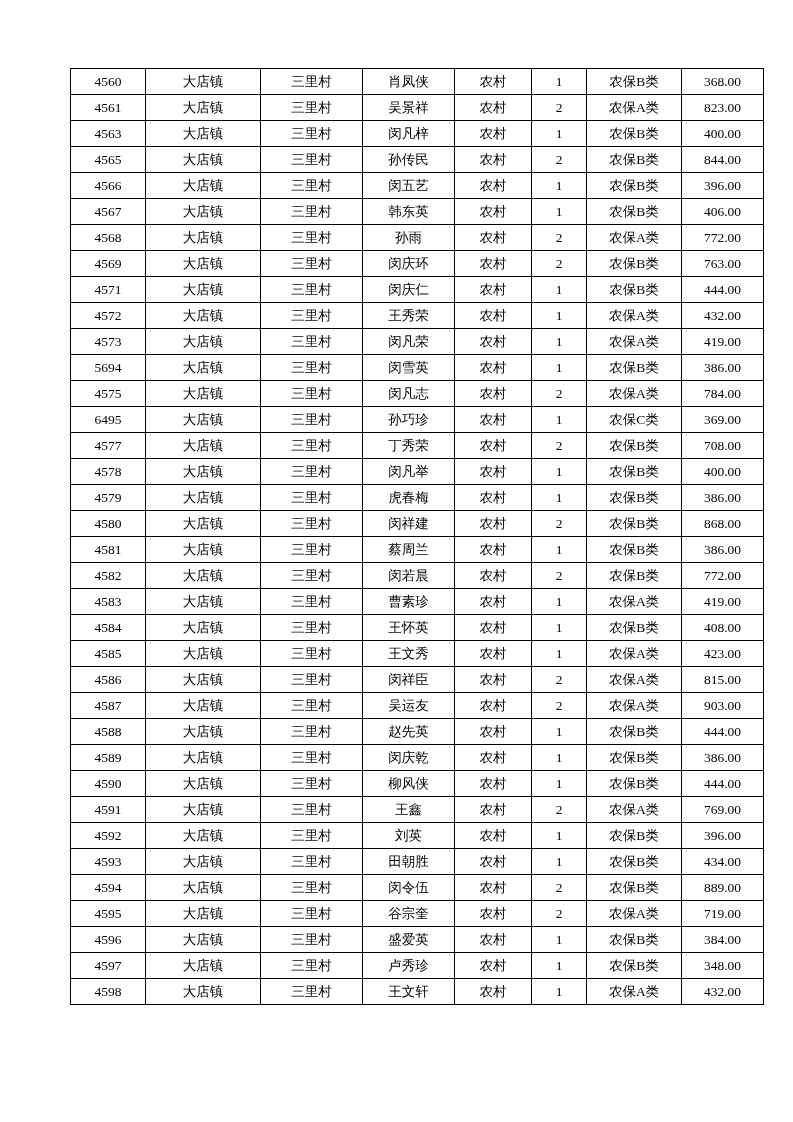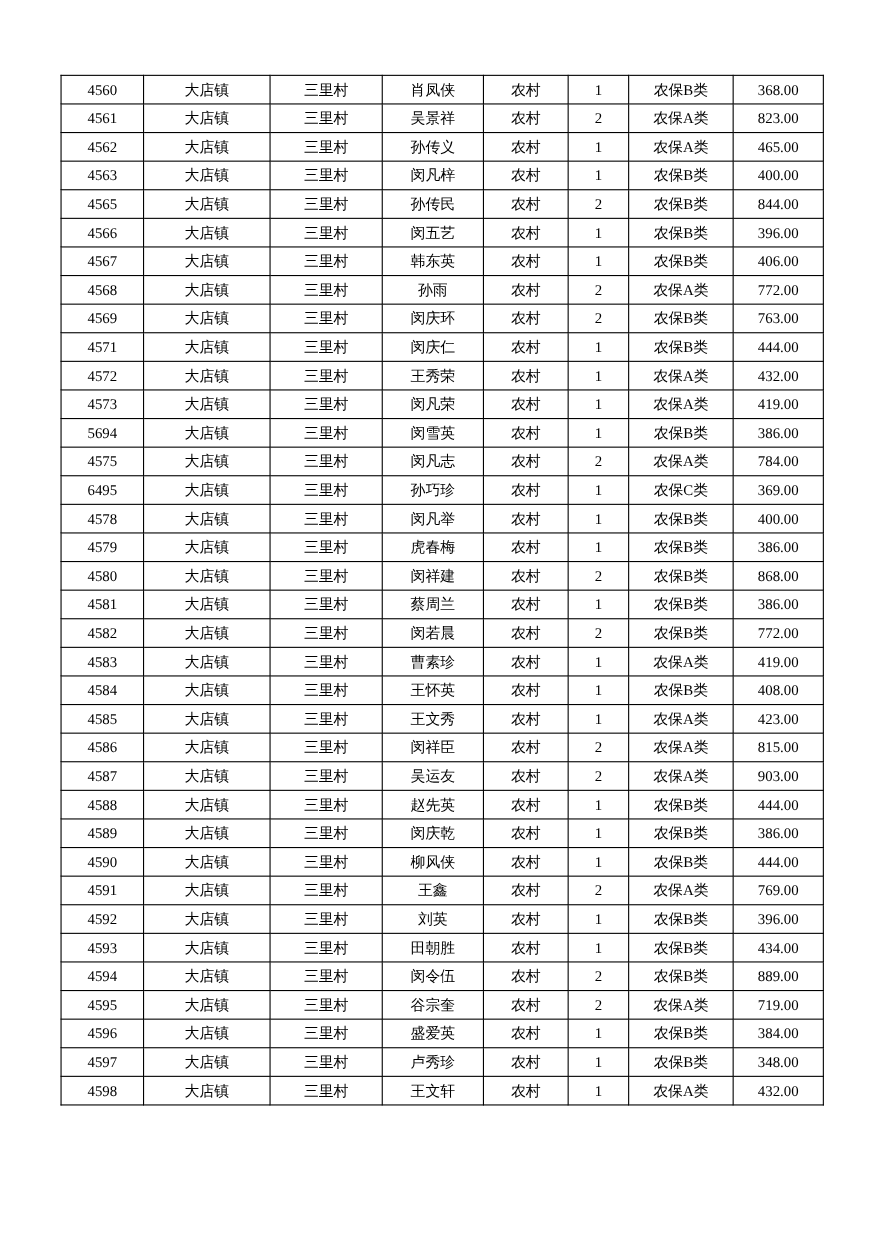--- a/index.html
+++ b/index.html
@@ -11,21 +11,21 @@
     width: 793px;
     height: 1122px;
     font-family: "Liberation Serif", "DejaVu Serif", serif;
     color: #000000;
   }
   .page {
     position: relative;
     width: 793px;
     height: 1122px;
     box-sizing: border-box;
-    padding: 68px 70px 0 55px;
+    padding: 68px 70px 0 70px;
   }
   table.data-table {
     border-collapse: collapse;
     table-layout: fixed;
     width: 653px;
     margin: 0;
   }
   table.data-table td {
     border: 1px solid #000000;
     height: 25px;
@@ -66,30 +66,20 @@
           <td class="col-id">4561</td>
           <td class="col-town">大店镇</td>
           <td class="col-village">三里村</td>
           <td class="col-name">吴景祥</td>
           <td class="col-type">农村</td>
           <td class="col-count">2</td>
           <td class="col-cat">农保A类</td>
           <td class="col-amount">823.00</td>
         </tr>
         <tr>
-          <td class="col-id">4562</td>
-          <td class="col-town">大店镇</td>
-          <td class="col-village">三里村</td>
-          <td class="col-name">孙传义</td>
-          <td class="col-type">农村</td>
-          <td class="col-count">1</td>
-          <td class="col-cat">农保A类</td>
-          <td class="col-amount">465.00</td>
-        </tr>
-        <tr>
           <td class="col-id">4563</td>
           <td class="col-town">大店镇</td>
           <td class="col-village">三里村</td>
           <td class="col-name">闵凡梓</td>
           <td class="col-type">农村</td>
           <td class="col-count">1</td>
           <td class="col-cat">农保B类</td>
           <td class="col-amount">400.00</td>
         </tr>
         <tr>
@@ -194,20 +184,30 @@
         </tr>
         <tr>
           <td class="col-id">6495</td>
           <td class="col-town">大店镇</td>
           <td class="col-village">三里村</td>
           <td class="col-name">孙巧珍</td>
           <td class="col-type">农村</td>
           <td class="col-count">1</td>
           <td class="col-cat">农保C类</td>
           <td class="col-amount">369.00</td>
+        </tr>
+        <tr>
+          <td class="col-id">4577</td>
+          <td class="col-town">大店镇</td>
+          <td class="col-village">三里村</td>
+          <td class="col-name">丁秀荣</td>
+          <td class="col-type">农村</td>
+          <td class="col-count">2</td>
+          <td class="col-cat">农保B类</td>
+          <td class="col-amount">708.00</td>
         </tr>
         <tr>
           <td class="col-id">4578</td>
           <td class="col-town">大店镇</td>
           <td class="col-village">三里村</td>
           <td class="col-name">闵凡举</td>
           <td class="col-type">农村</td>
           <td class="col-count">1</td>
           <td class="col-cat">农保B类</td>
           <td class="col-amount">400.00</td>

